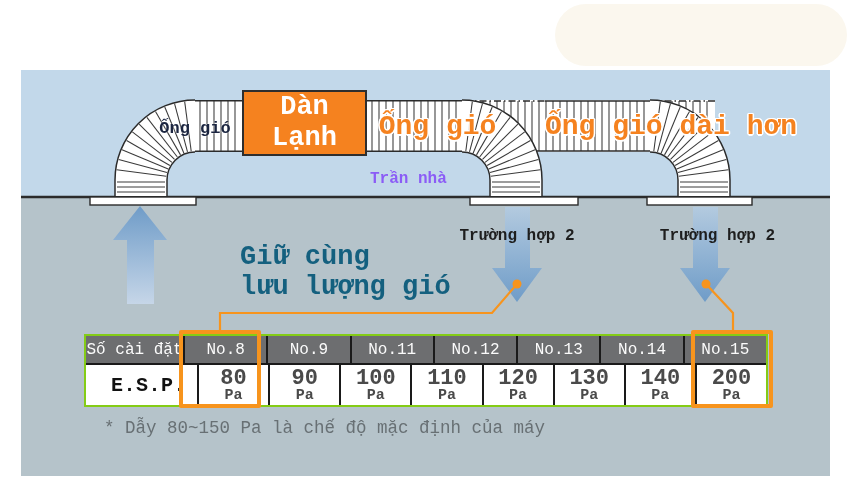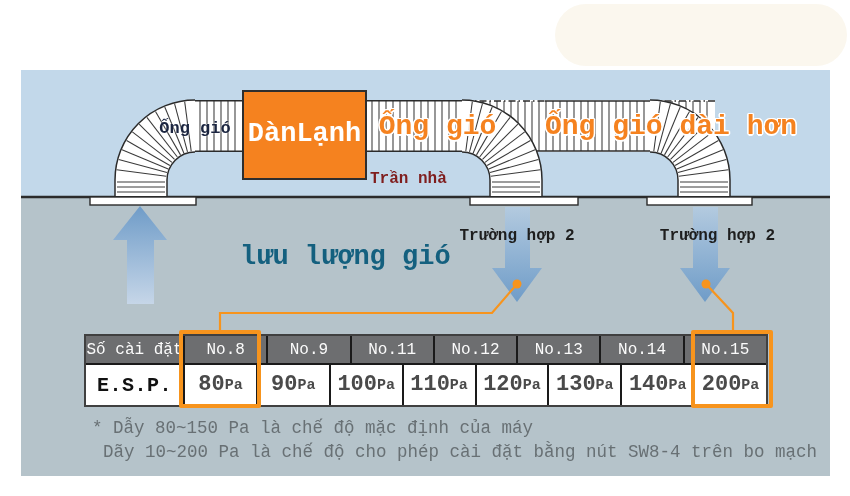--- a/index.html
+++ b/index.html
@@ -8,49 +8,49 @@
   .blob{position:absolute;left:555px;top:4px;width:292px;height:62px;background:#fbf7ee;border-radius:34px;}
   .sky{position:absolute;left:21px;top:70px;width:809px;height:127px;background:#c2d8ea;}
   .ground{position:absolute;left:21px;top:197px;width:809px;height:279px;background:#b5c3ca;}
   svg.scene{position:absolute;left:0;top:0;width:850px;height:496px;}
   .duct .e{stroke:#2b2b2b;stroke-width:1.5;fill:none;}
   .duct .dd{stroke-dasharray:7 3 1.5 3;}
   .duct .fill{fill:#ffffff;stroke:none;}
   g.hatch{stroke:#3a3a3a;stroke-width:1.05;}
   .vent{fill:#ffffff;stroke:#2b2b2b;stroke-width:1.4;}
   .lbl{position:absolute;white-space:nowrap;}
-  .unit-box{position:absolute;left:242px;top:90px;width:125px;height:90px;background:#F5821F;
-            border:2px solid #2e2e2e;box-sizing:border-box;display:flex;
+  .unit-box{position:absolute;left:242px;top:90px;width:125px;height:66px;background:#F5821F;
+            border:2px solid #2e2e2e;box-sizing:border-box;display:flex;flex-direction:column;
             align-items:center;justify-content:center;color:#fff;font-size:27px;font-weight:bold;line-height:1.15;}
   .duct-lbl-dark{left:152px;top:119px;width:86px;text-align:center;font-size:17px;font-weight:bold;color:#1b2540;
             text-shadow:0 0 2px rgba(255,255,255,.9);}
   .orange-lbl{color:#F5821F;font-weight:bold;font-size:28px;
      text-shadow:1.5px 0 0 #fff,-1.5px 0 0 #fff,0 1.5px 0 #fff,0 -1.5px 0 #fff,
                  1px 1px 0 #fff,-1px -1px 0 #fff,1px -1px 0 #fff,-1px 1px 0 #fff;}
   .mid-duct-lbl{left:370px;top:111px;width:135px;text-align:center;}
   .right-duct-lbl{left:545px;top:111px;width:202px;text-align:left;}
-  .ceiling-lbl{left:370px;top:170px;font-size:16px;font-weight:bold;color:#7f1d1d;}
+  .ceiling-lbl{left:370px;top:170px;font-size:16px;font-weight:bold;color:#8b5cf6;}
   .note{left:240px;top:243px;font-size:27px;font-weight:bold;color:#14607F;line-height:1.1;white-space:nowrap;}
   .case-lbl{top:227px;width:140px;text-align:center;font-size:16px;font-weight:bold;color:#1e1e1e;}
   .case1{left:447px;} .case2{left:635px;text-align:right;}
-  .tbl{position:absolute;left:84px;top:334px;width:684px;border:2px solid #404040;background:#fff;box-sizing:border-box;}
+  .tbl{position:absolute;left:84px;top:334px;width:684px;border:2px solid #84cc16;background:#fff;box-sizing:border-box;}
   .trow{display:flex;height:27px;}
-  .trow.bodyrow{height:40px;border-top:2px solid #1a1a1a;}
+  .trow.bodyrow{height:40px;border-top:2px solid #1a1a1a;padding-left:14px;}
   .cell{flex:1;border-left:2px solid #1a1a1a;display:flex;align-items:center;justify-content:center;box-sizing:border-box;}
   .cell:first-child{border-left:none;flex:0 0 97px;}
   .head{background:#6D6E70;color:#fbfbfb;font-size:16px;}
   .esp{font-size:20px;font-weight:bold;color:#111;letter-spacing:.5px;}
-  .val{flex-direction:row;}
+  .val{flex-direction:column;}
   .val .num{font-size:22px;font-weight:bold;color:#4a4a4a;line-height:20px;}
   .val .unit{font-size:15px;font-weight:bold;color:#4a4a4a;line-height:13px;}
   .hl{position:absolute;top:330px;width:82px;height:78px;border:4px solid #F7941D;border-radius:2px;
       box-sizing:border-box;background:transparent;pointer-events:none;}
   .hl.no8{left:179px;} .hl.no15{left:691px;}
   .fn{position:absolute;font-size:17.5px;color:#687074;}
-  .fn1{left:92px;top:418px;} .fn2{left:103px;top:442px;}
+  .fn1{left:104px;top:418px;} .fn2{left:103px;top:442px;}
 </style>
 </head>
 <body>
 
 <div class="stage">
 
   <div class="blob"></div>
   <div class="sky"></div>
   <div class="ground"></div>
 
@@ -233,20 +233,21 @@
   <div class="unit-box">
     <span>Dàn</span>
     <span>Lạnh</span>
   </div>
 
   <div class="lbl orange-lbl mid-duct-lbl">Ống gió</div>
   <div class="lbl orange-lbl right-duct-lbl">Ống gió dài hơn</div>
   <div class="lbl ceiling-lbl">Trần nhà</div>
 
   <div class="lbl note">
+    <div>Giữ cùng</div>
     <div>lưu lượng gió</div>
   </div>
 
   <div class="lbl case-lbl case1">Trường hợp 2</div>
   <div class="lbl case-lbl case2">Trường hợp 2</div>
 
   <div class="tbl">
     <div class="trow">
       <div class="cell head">Số cài đặt</div>
     <div class="cell head">No.8</div>
@@ -291,15 +292,14 @@
           <div class="num">200</div>
           <div class="unit">Pa</div>
         </div>
       </div>
   </div>
 
   <div class="hl no8"></div>
   <div class="hl no15"></div>
 
   <div class="fn fn1">* Dẫy  80~150 Pa là chế độ mặc định của máy</div>
-  <div class="fn fn2">Dãy  10~200 Pa là chế độ cho phép cài đặt bằng nút SW8-4 trên bo mạch</div>
 
 </div>
 
 </body></html>

